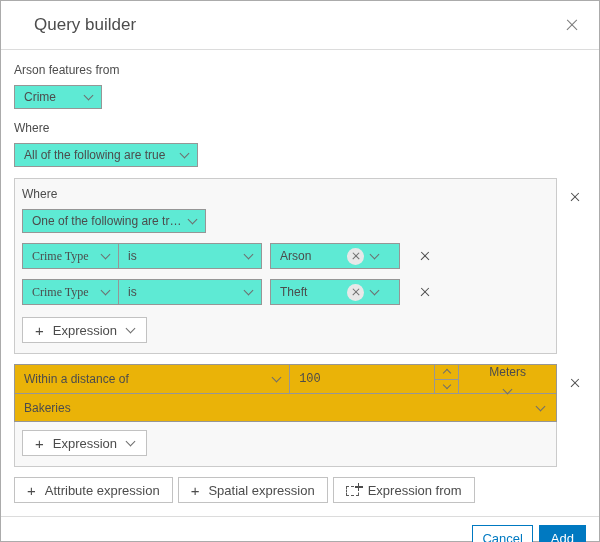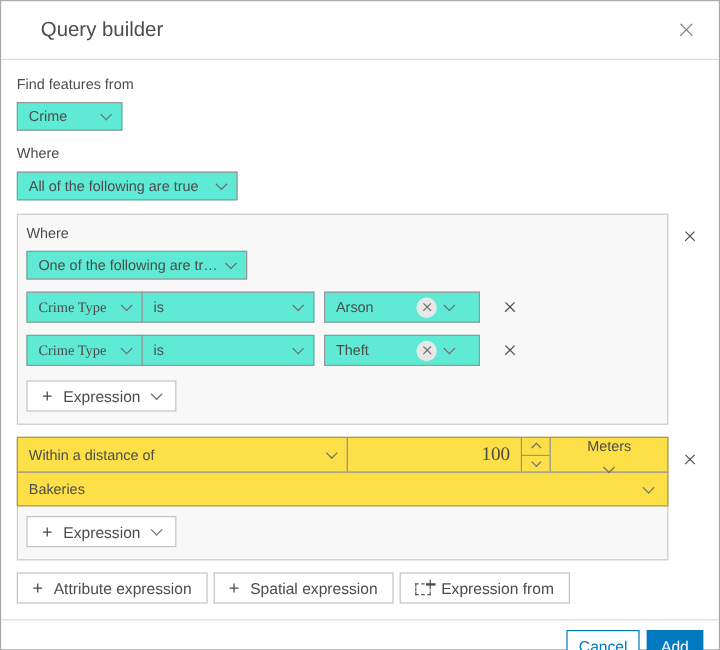--- a/index.html
+++ b/index.html
@@ -75,26 +75,26 @@
   .btn {
     box-sizing:border-box; background:#fff; border:1px solid #c2c2c2;
     display:inline-flex; align-items:center; font-size:13px; color:#4c4c4c;
     padding:0 12px; cursor:pointer; height:26px;
   }
   .btn .plus { font-size:15px; font-weight:400; margin-right:9px; color:#4c4c4c; }
   .btn .chev { margin-left:10px; }
   
   .g2rowA { display:flex; margin:-1px -1px 0 -1px; }
   .cell {
-    box-sizing:border-box; background:#fde047; border:1px solid #969696; height:30px;
+    box-sizing:border-box; background:#eab308; border:1px solid #969696; height:30px;
     display:flex; align-items:center; font-size:12px; color:#4c4c4c;
   }
   .cell-cond { flex:1; padding:0 9px; cursor:pointer; }
   .cell-num { width:170px; margin-left:-1px; padding:0; }
-  .num-text { flex:1; padding:0 9px; font-size:16px; border:none; outline:none; background:transparent; color:#4c4c4c; font-family:Liberation Serif, serif; min-width:0;text-align:right; }
+  .num-text { flex:1; padding:0 9px; font-size:12px; border:none; outline:none; background:transparent; color:#4c4c4c; font-family:Liberation Mono, monospace; min-width:0; }
   .spinner { width:23px; height:100%; border-left:1px solid #969696; display:flex; flex-direction:column; }
   .spin-btn { flex:1; display:flex; align-items:center; justify-content:center; cursor:pointer; }
   .spin-btn + .spin-btn { border-top:1px solid #969696; }
   .spinner .chev { width:6px; height:6px; }
   .cell-unit { width:99px; margin-left:-1px; padding:0 9px; cursor:pointer;flex-direction:column; }
   .g2rowB { display:flex; margin:0 -1px; }
   .cell-layer { flex:1; margin-top:-1px; height:29px; padding:0 12px 0 9px; cursor:pointer; }
   .g2-footer { padding:8px 7px 10px 7px; }
   
   .actions { display:flex; margin-top:10px; }
@@ -128,21 +128,21 @@
 
   <div class="header">
     <span class="title">Query builder</span>
     <button class="icon-btn">
       <span class="x-shape"></span>
     </button>
   </div>
 
   <div class="content">
 
-    <div class="lbl">Find features from</div>
+    <div class="lbl">Arson features from</div>
 
     <div class="select mt8" style="width:88px;">
       <span class="sel-text">Crime</span>
       <span class="chev"></span>
     </div>
 
     <div class="lbl mt12">Where</div>
 
     <div class="select mt8" style="width:184px;">
       <span class="sel-text">All of the following are true</span>

